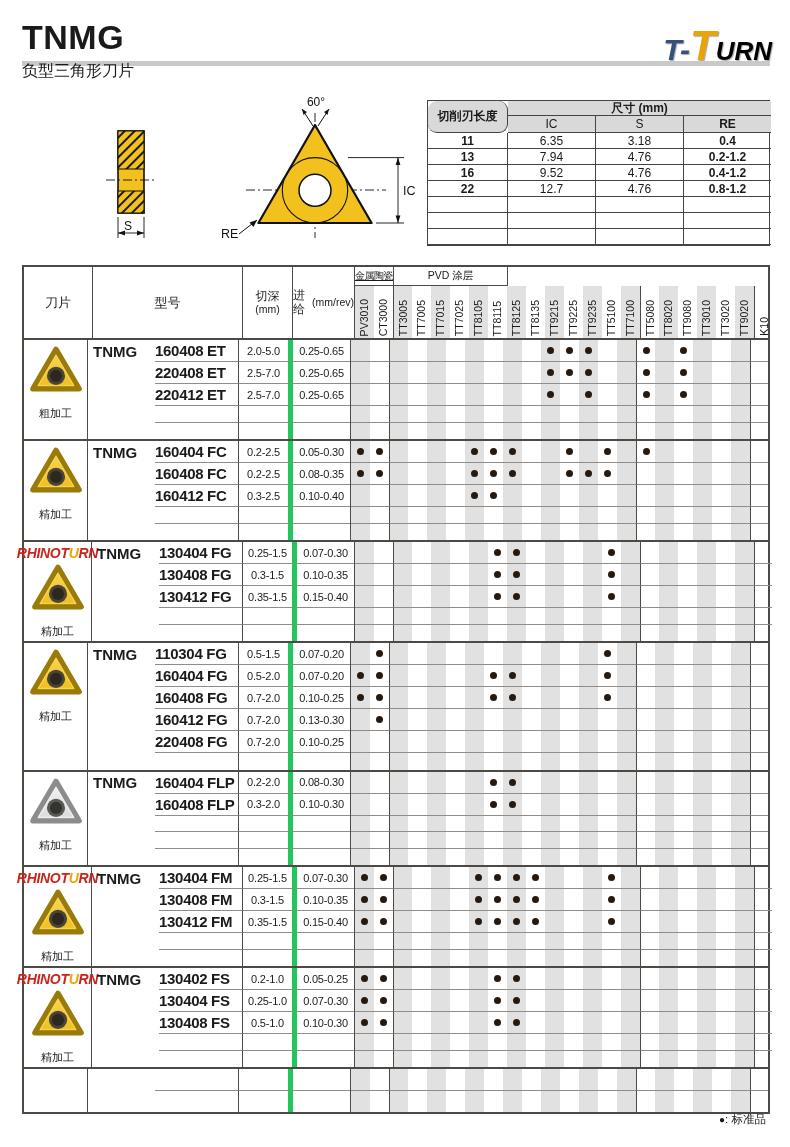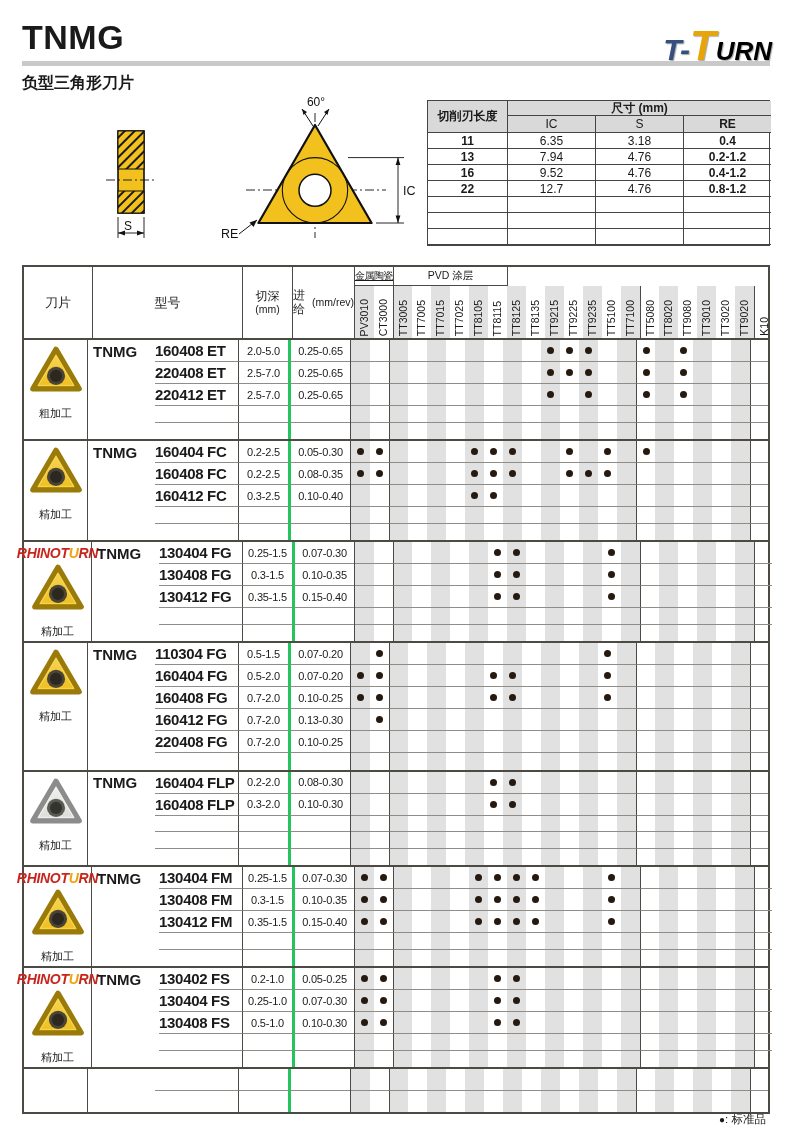--- a/index.html
+++ b/index.html
@@ -3,40 +3,40 @@
 <meta charset="utf-8">
 <style>
   * { box-sizing: border-box; margin: 0; padding: 0; }
   html,body { background:#fff; }
   body { font-family:"Liberation Sans", sans-serif; color:#1a1a1a; }
   .page { position:relative; width:790px; height:1147px; background:#fff; overflow:hidden; }
 
   
   .title { position:absolute; left:22px; top:18px; font-size:34px; font-weight:bold; letter-spacing:0.5px; }
   .rule  { position:absolute; left:22px; top:61px; width:748px; height:5px; background:#C9C9C9; }
-  .subtitle { position:absolute; left:22px; top:73px; font-size:16px; font-weight:bold; }
+  .subtitle { position:absolute; left:22px; top:61px; font-size:16px; font-weight:normal; }
   .brand { position:absolute; right:18px; top:22px; font-style:italic; font-weight:bold; white-space:nowrap; }
   .brand .t1 { font-size:30px; color:#35507E; text-shadow:1px 1px 1px rgba(0,0,0,.35); }
   .brand .t2 { font-size:42px; color:#E8A50A; text-shadow:1px 1px 1px rgba(0,0,0,.35); }
   .brand .t3 { font-size:26px; color:#000000; text-shadow:1px 1px 1px rgba(0,0,0,.35); }
 
   
   .diagram { position:absolute; left:100px; top:95px; }
 
   
   .dt { position:absolute; left:427px; top:100px; width:343px; display:grid;
         grid-template-columns:80px 88px 88px 87px;
         grid-template-rows:15px 17px repeat(7,16px);
         border:1.5px solid #444; background:#fff; font-size:12px; }
   .dtc { border-right:1px solid #444; border-bottom:1px solid #444;
          display:flex; align-items:center; justify-content:center; overflow:hidden; }
   .dtc.lastc { border-right:none;font-weight:bold; }
   .dtc.hd { background:#D9D9D9; }
   .dtc.b { font-weight:bold; }
-  .dtc.span2 { grid-row:1 / 3; grid-column:1; }
+  .dtc.span2 { grid-row:1 / 3; grid-column:1;border-radius:9px; }
   .dtc.span3 { grid-column:2 / 5; }
 
   
   .tbl { position:absolute; left:22px; top:265px; width:748px; border:2px solid #4d4a46; background:#fff; }
   .thead { display:flex; height:73px; border-bottom:2px solid #4d4a46; }
   .th { display:flex; align-items:center; justify-content:center; font-size:13px; }
   .th + .th, .th-grades { border-left:1px solid #4d4a46; }
   .th-insert { width:68px; }
   .th-model  { width:150px; }
   .th-depth  { width:50px; flex-direction:column; font-size:12px; line-height:1.15; }
@@ -64,21 +64,21 @@
   .rlogo .red { color:#C8251D; }
   .rlogo .gold { color:#EFA50A; }
   .insert-photo { margin-top:1px; }
   .g-label { margin-top:12px; font-size:11px; }
   .g-rows { flex:1; display:flex; flex-direction:column; }
   .row { display:flex; height:22px; }
   .row.empty { height:16.5px; }
   .c-prefix { width:67px; font-weight:bold; font-size:15px; display:flex; align-items:center; padding-left:5px; }
   .c-num { width:83px; font-weight:bold; font-size:15px; display:flex; align-items:center; letter-spacing:-0.3px; }
   .c-depth { width:50px; font-size:11px; letter-spacing:-0.2px; display:flex; align-items:center; justify-content:center; border-left:1px solid #4d4a46; }
-  .c-feed { width:62px; font-size:11px; letter-spacing:-0.2px; display:flex; align-items:center; justify-content:center; border-left:3px solid #22c55e; }
+  .c-feed { width:62px; font-size:11px; letter-spacing:-0.2px; display:flex; align-items:center; justify-content:center; border-left:5px solid #22c55e; }
   .c-grades { width:418px; display:flex; border-left:1px solid #4d4a46; overflow:hidden; }
   .c-num, .c-depth, .c-feed, .c-grades .gc { border-bottom:1px solid #918c85; }
   .row:last-child .c-num, .row:last-child .c-depth, .row:last-child .c-feed,
   .row:last-child .c-grades .gc { border-bottom:none; }
   .dot { width:7px; height:7px; border-radius:50%; background:#26190f; }
 
   .footnote { position:absolute; right:24px; top:1112px; font-size:11.5px; }
   .footnote .sym { font-size:10px; }
 </style>
 </head>

